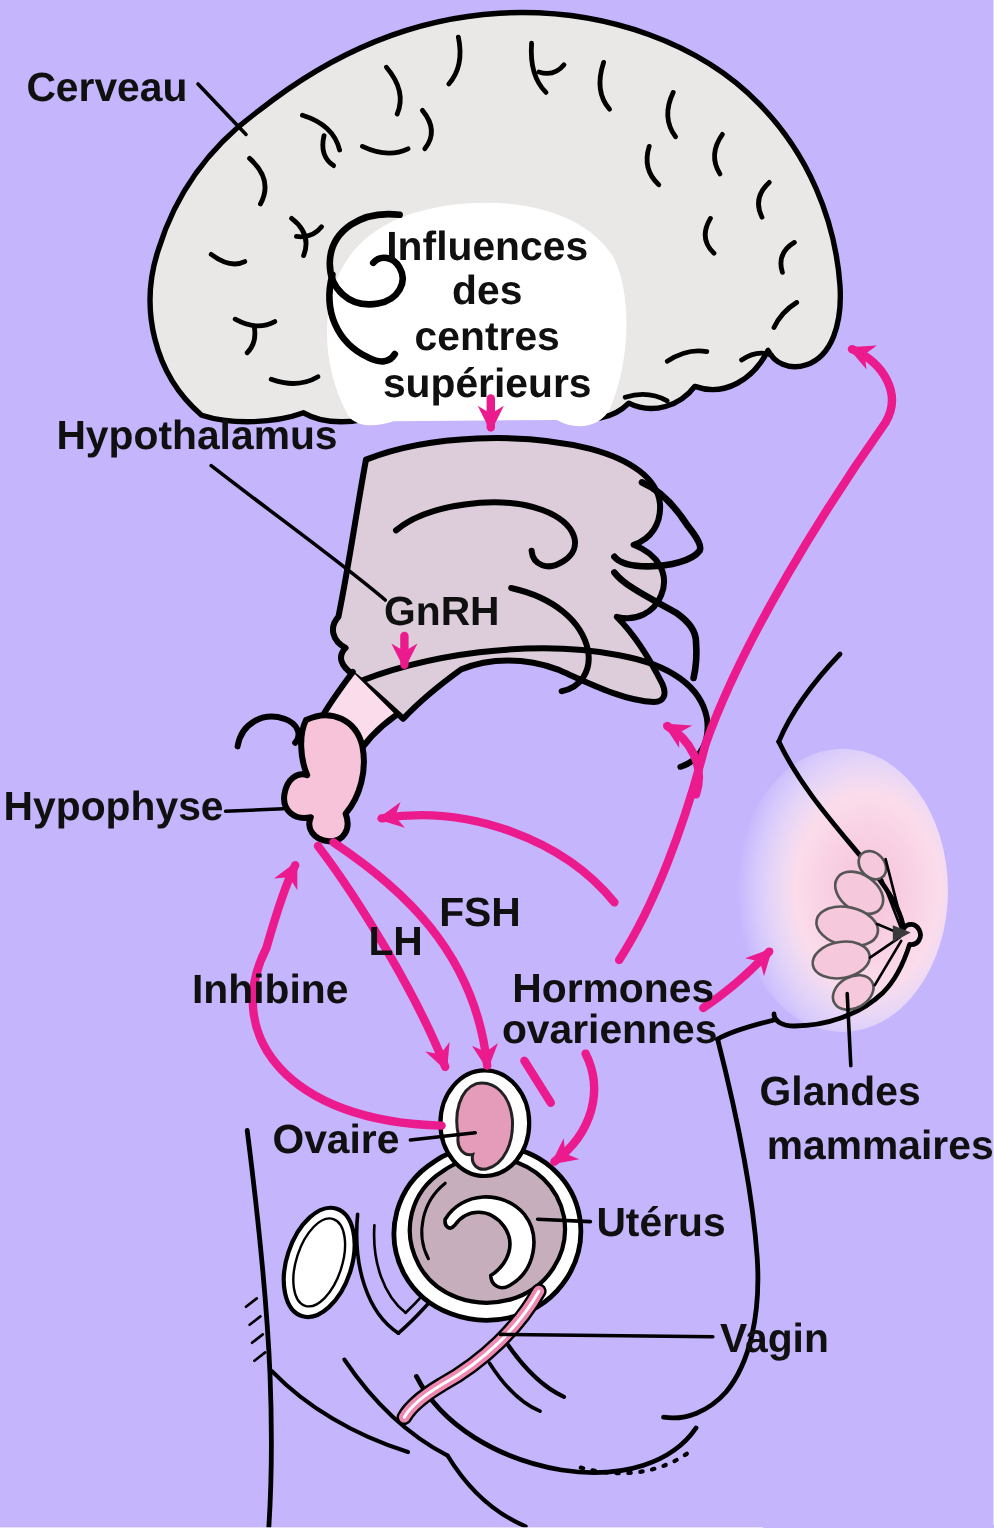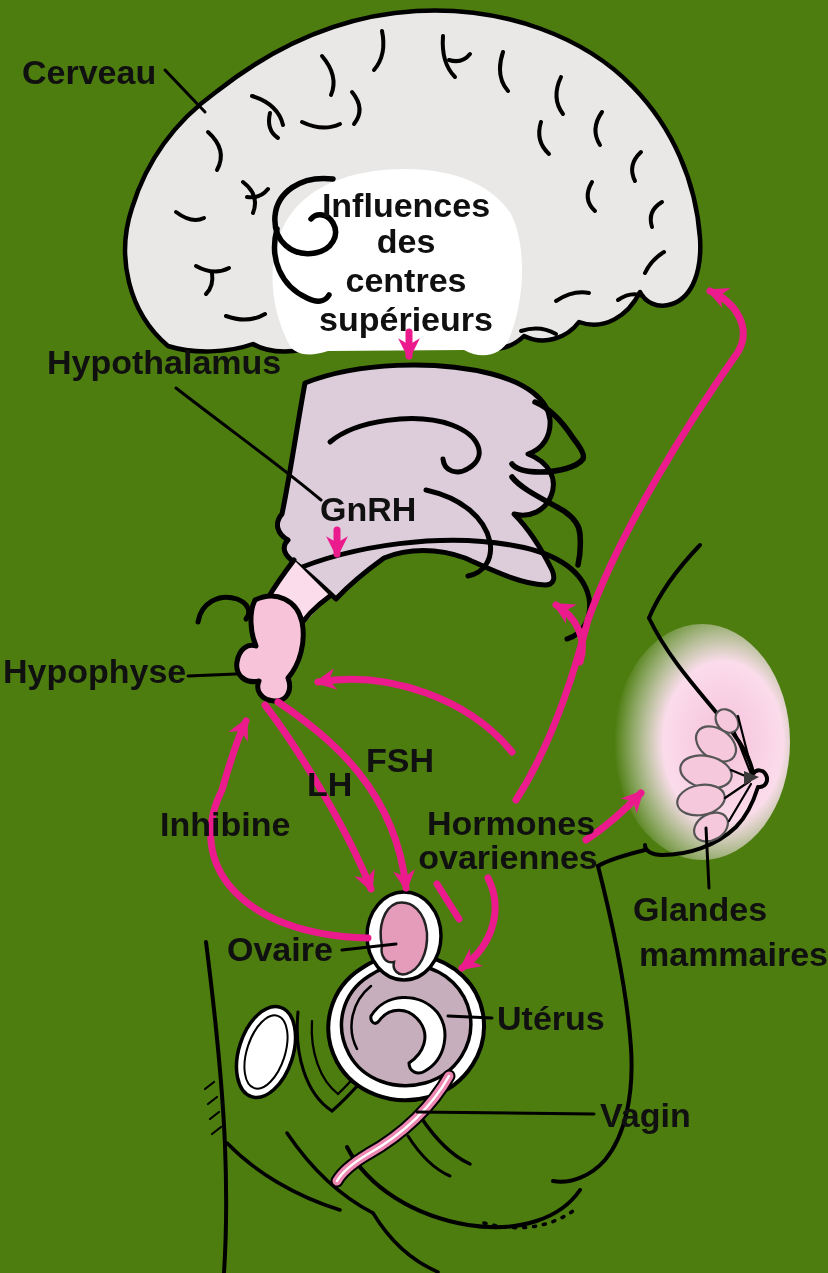--- a/index.html
+++ b/index.html
@@ -1,16 +1,16 @@
 <!DOCTYPE html>
 <html><head>
 <meta charset="utf-8">
 <style>
   html,body{margin:0;padding:0;background:#ffffff;}
-  #canvas{position:relative;width:828px;height:1273px;background:#4d7c0f;overflow:hidden;}
+  #canvas{position:relative;width:828px;height:1273px;background:#c4b5fd;overflow:hidden;}
   svg{display:block;}
   .lbl{font-family:"Liberation Sans",sans-serif;font-weight:600;font-size:34px;fill:#101010;}
   .lbl-c{text-anchor:middle;}
   .outline{stroke:#000;fill:none;stroke-linecap:round;stroke-linejoin:round;}
 </style>
 </head>
 <body>
 
 <div id="canvas">
 <svg width="828" height="1273" viewBox="0 0 828 1273" xmlns="http://www.w3.org/2000/svg">

